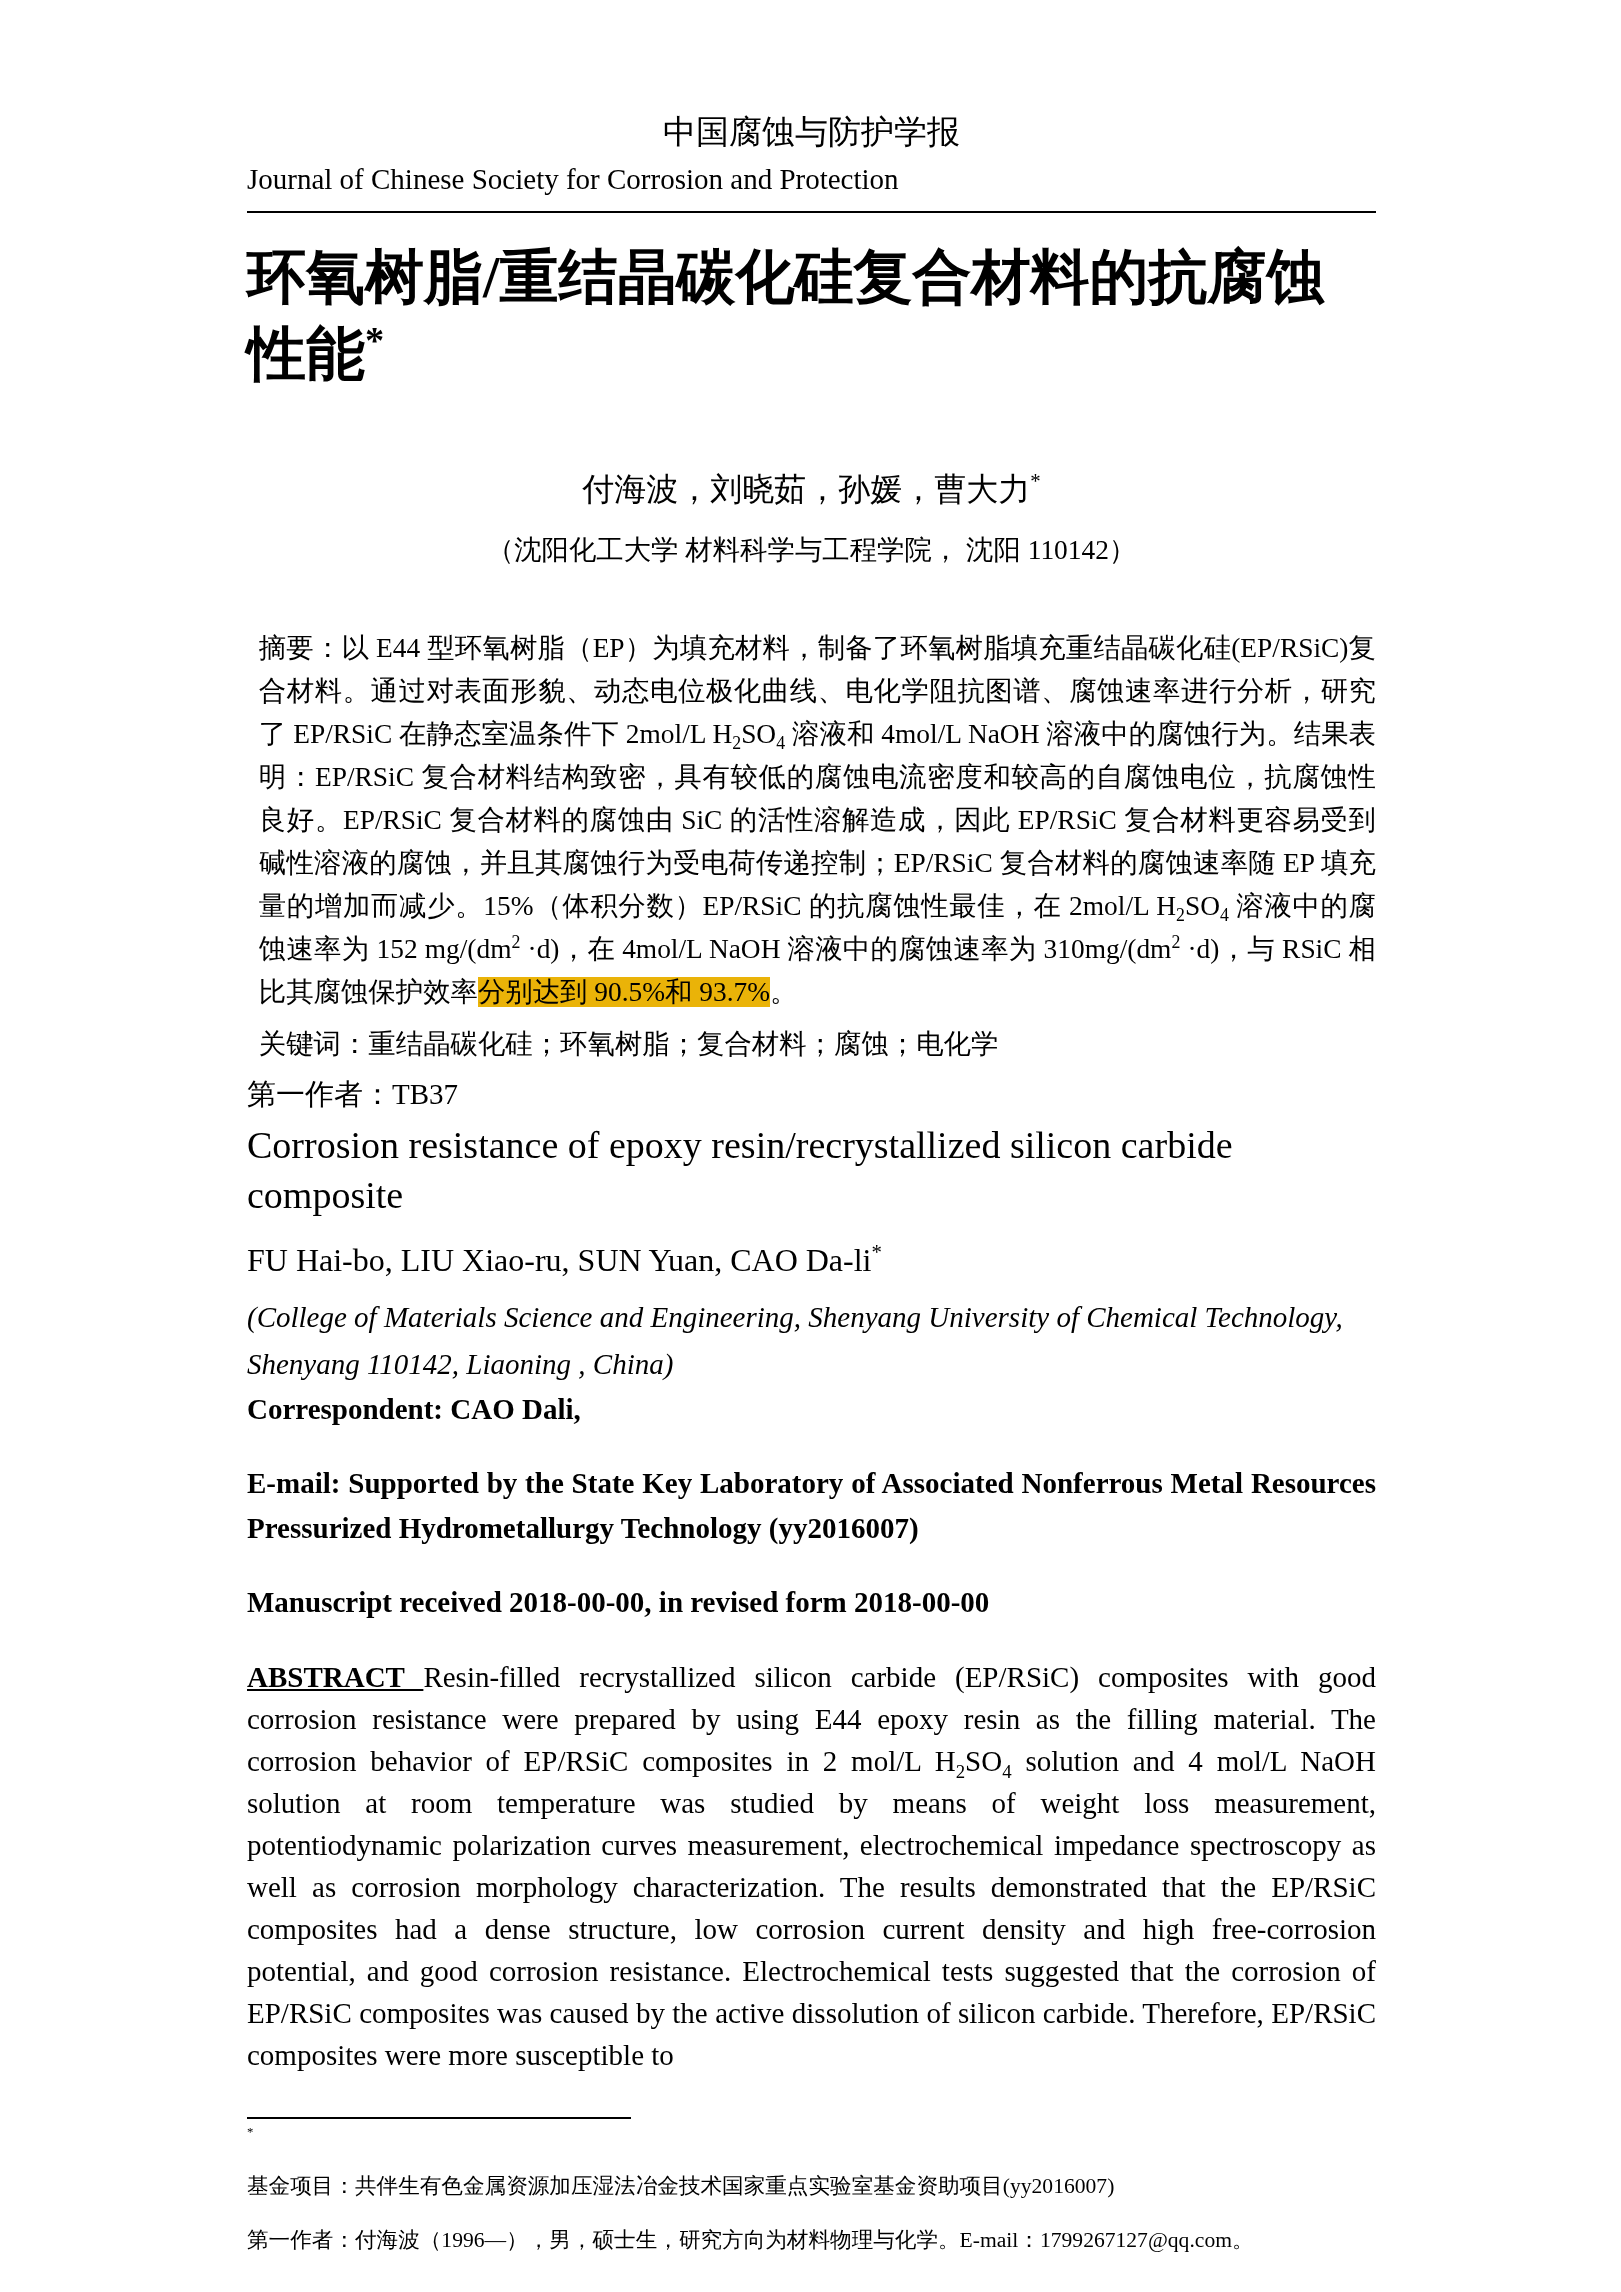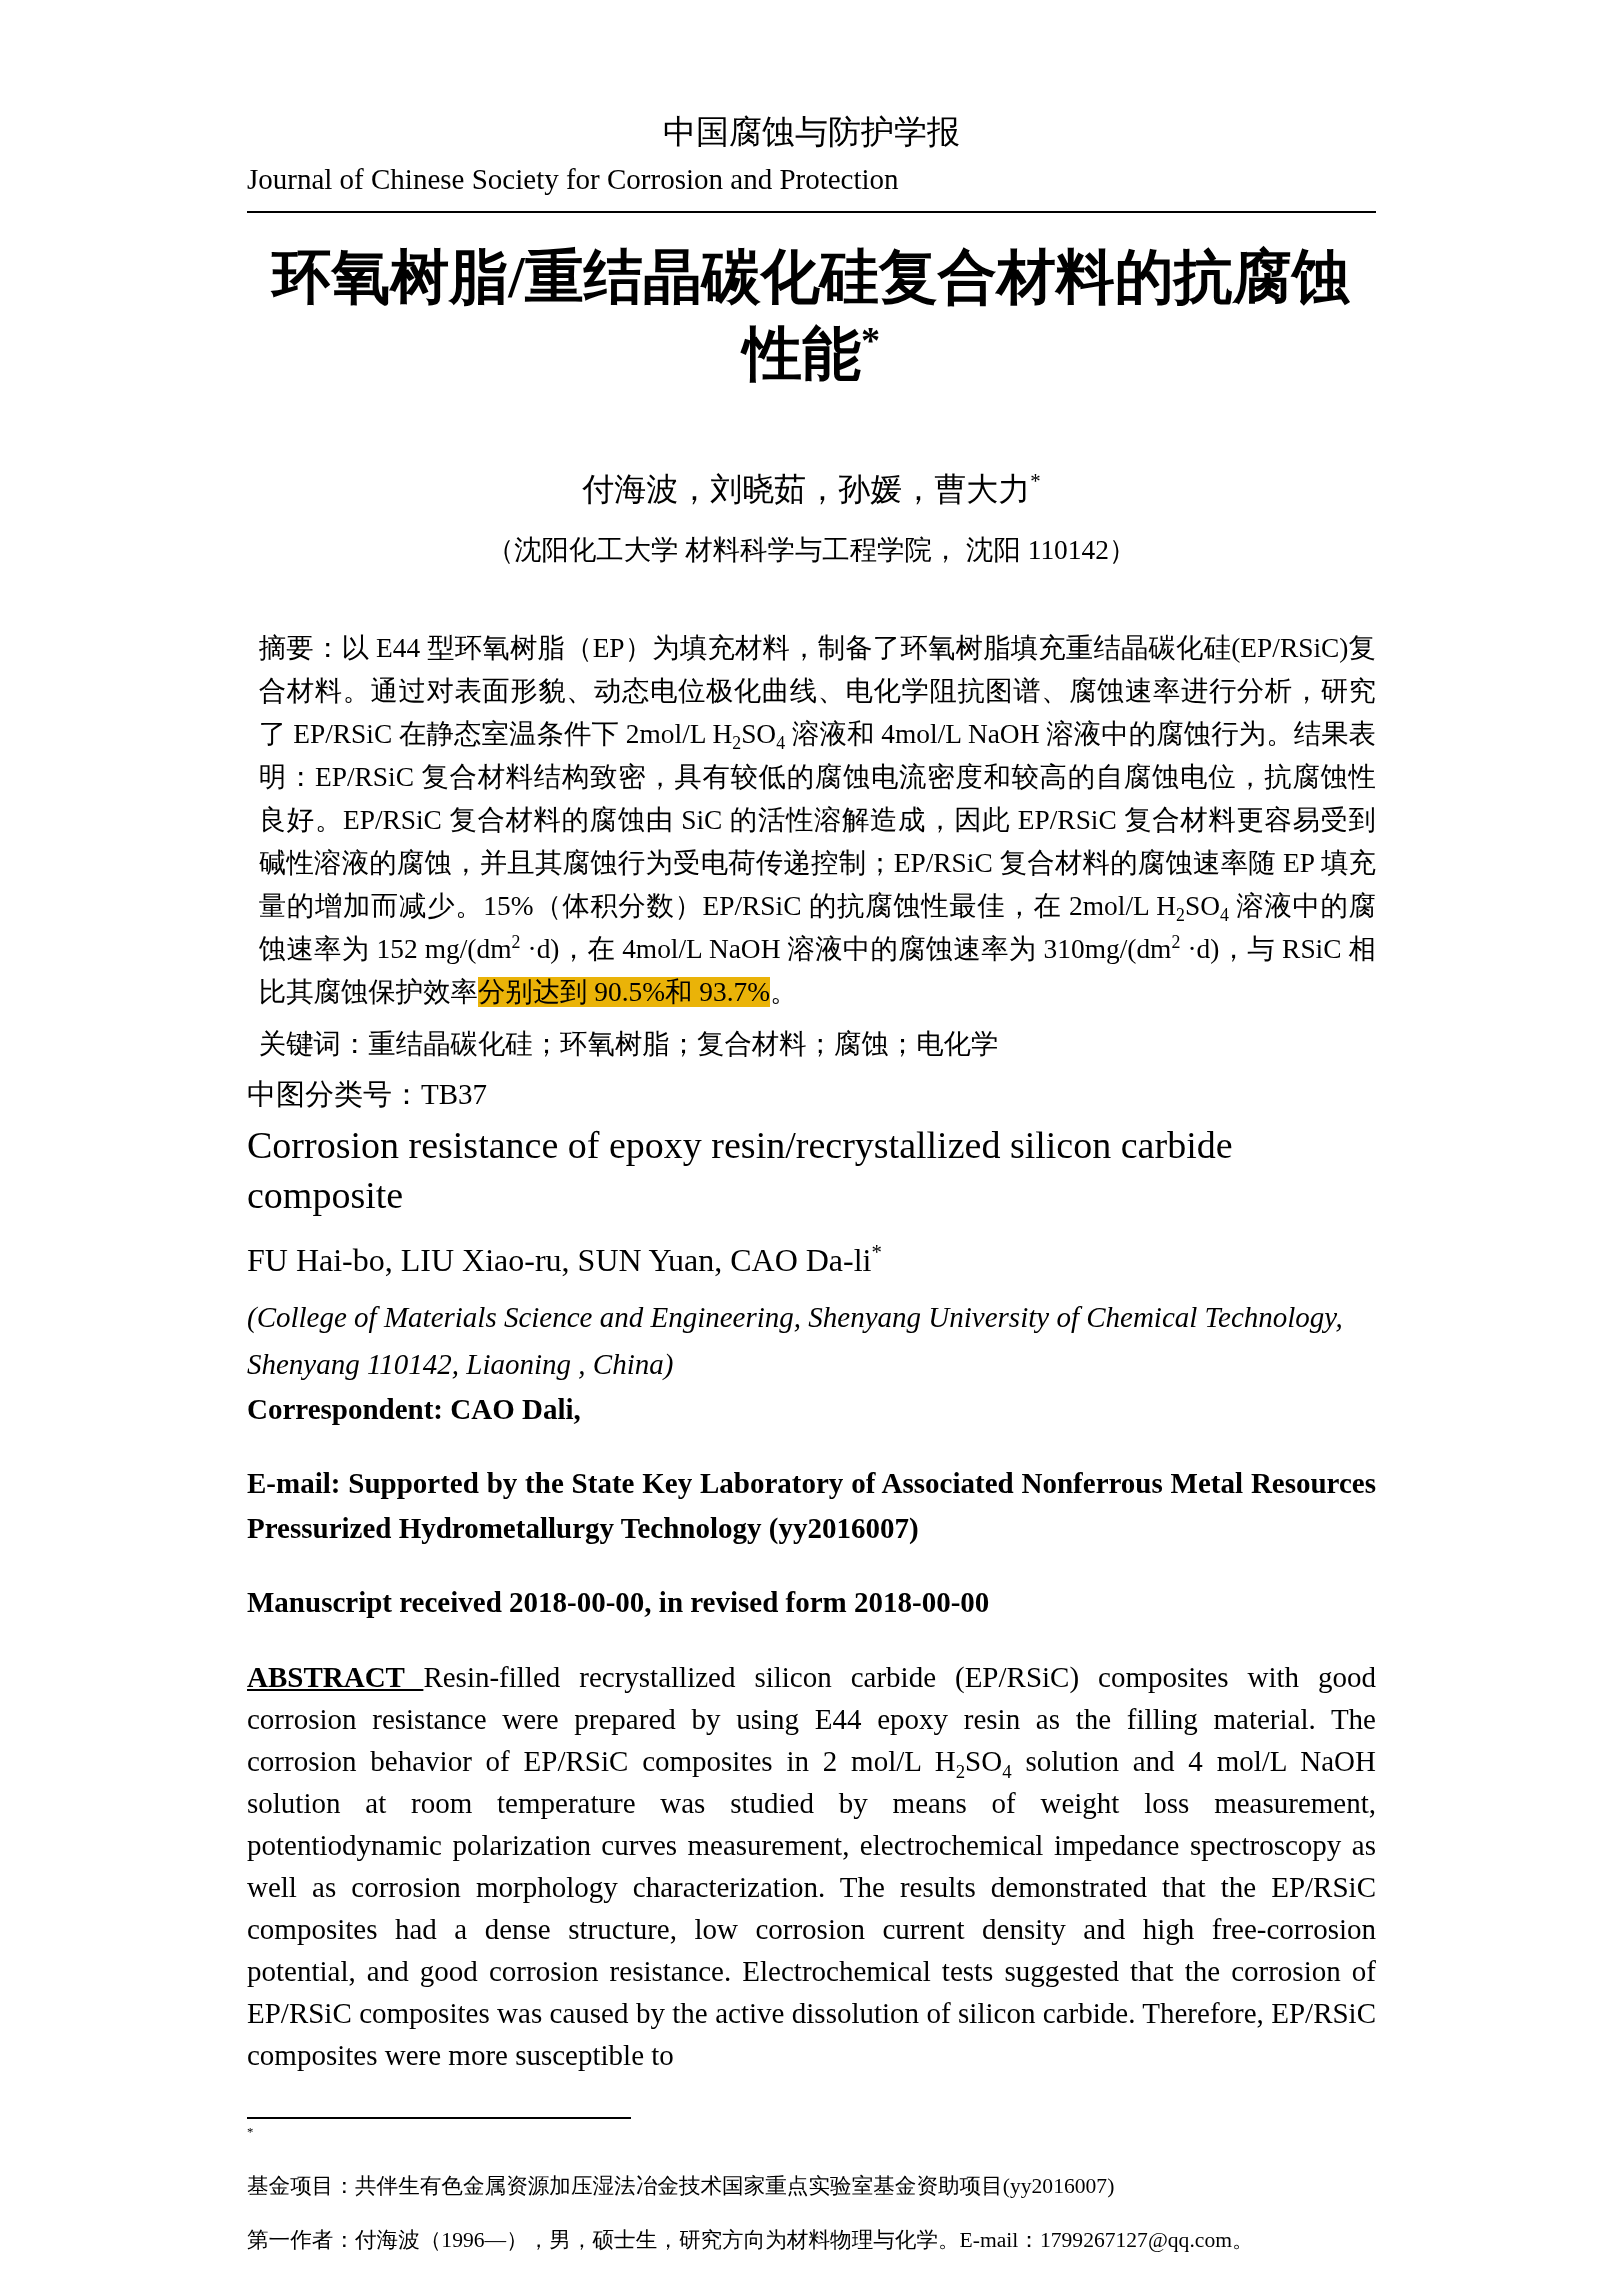--- a/index.html
+++ b/index.html
@@ -7,21 +7,21 @@
     width:1621px;height:2293px;margin:0 auto;background:#ffffff;color:#000;
     box-sizing:border-box;padding:110px 245px 0 247px;position:relative;overflow:hidden;
     font-family:"Liberation Serif","DejaVu Serif",serif;
   }
   sub,sup{font-size:65%;line-height:0;}
   .hl{background:#eab308;}
   .b{font-weight:bold;text-decoration:underline;}
   .journal-cn{text-align:center;font-size:33px;}
   .journal-en{text-align:left;font-size:29px;margin-top:7.8px;}
   .header-rule{border:none;border-top:2.9px solid #000;margin:15.7px 0 0 0;}
-  .paper-title-cn{text-align:center;font-size:59px;font-weight:bold;line-height:1.3;margin-top:25.5px;}
+  .paper-title-cn{text-align:left;font-size:59px;font-weight:bold;line-height:1.3;margin-top:25.5px;}
   .authors-cn{text-align:center;font-size:32px;margin-top:76px;}
   .affiliation-cn{text-align:center;font-size:27.4px;margin-top:19.6px;}
   .abstract-cn{font-size:27.4px;line-height:43px;text-align:justify;margin-top:59px;padding-left:11.8px;}
   .keywords-cn{font-size:27.4px;margin-top:11.8px;padding-left:11.8px;}
   .clc{font-size:29px;margin-top:13.7px;}
   .paper-title-en{font-size:38px;line-height:1.3;margin-top:5.9px;}
   .authors-en{font-size:32px;margin-top:21.6px;}
   .affiliation-en{font-size:29px;font-style:italic;line-height:1.6;margin-top:15.7px;}
   .meta{font-weight:bold;font-size:29px;line-height:1.55;}
   .correspondent{}
@@ -42,21 +42,21 @@
   <div class="journal-en">Journal of Chinese Society for Corrosion and Protection</div>
   <hr class="header-rule">
 
   <div class="paper-title-cn"><span>环氧树脂/重结晶碳化硅复合材料的抗腐蚀性能</span><sup>*</sup></div>
 
   <div class="authors-cn"><span>付海波，刘晓茹，孙媛，曹大力</span><sup>*</sup></div>
   <div class="affiliation-cn">（沈阳化工大学 材料科学与工程学院， 沈阳 110142）</div>
 
   <div class="abstract-cn"><span>摘要：以 E44 型环氧树脂（EP）为填充材料，制备了环氧树脂填充重结晶碳化硅(EP/RSiC)复合材料。通过对表面形貌、动态电位极化曲线、电化学阻抗图谱、腐蚀速率进行分析，研究了 EP/RSiC 在静态室温条件下 2mol/L H</span><sub>2</sub><span>SO</span><sub>4</sub><span> 溶液和 4mol/L NaOH 溶液中的腐蚀行为。结果表明：EP/RSiC 复合材料结构致密，具有较低的腐蚀电流密度和较高的自腐蚀电位，抗腐蚀性良好。EP/RSiC 复合材料的腐蚀由 SiC 的活性溶解造成，因此 EP/RSiC 复合材料更容易受到碱性溶液的腐蚀，并且其腐蚀行为受电荷传递控制；EP/RSiC 复合材料的腐蚀速率随 EP 填充量的增加而减少。15%（体积分数）EP/RSiC 的抗腐蚀性最佳，在 2mol/L H</span><sub>2</sub><span>SO</span><sub>4</sub><span> 溶液中的腐蚀速率为 152 mg/(dm</span><sup>2</sup><span> ·d)，在 4mol/L NaOH 溶液中的腐蚀速率为 310mg/(dm</span><sup>2</sup><span> ·d)，与 RSiC 相比其腐蚀保护效率</span><span class="hl">分别达到 90.5%</span><span class="hl">和 93.7%</span><span>。</span></div>
   <div class="keywords-cn">关键词：重结晶碳化硅；环氧树脂；复合材料；腐蚀；电化学</div>
-  <div class="clc">中图分类号：TB37</div>
+  <div class="clc">第一作者：TB37</div>
 
   <div class="paper-title-en">Corrosion resistance of epoxy resin/recrystallized silicon carbide composite</div>
   <div class="authors-en"><span>FU Hai-bo, LIU Xiao-ru, SUN Yuan, CAO Da-li</span><sup>*</sup></div>
   <div class="affiliation-en">(College of Materials Science and Engineering, Shenyang University of Chemical Technology, Shenyang 110142, Liaoning , China)</div>
 
   <div class="meta correspondent">Correspondent: CAO Dali,</div>
   <div class="meta email-line">E-mail: Supported by the State Key Laboratory of Associated Nonferrous Metal Resources Pressurized Hydrometallurgy Technology (yy2016007)</div>
   <div class="meta manuscript">Manuscript received 2018-00-00, in revised form 2018-00-00</div>
 
   <div class="abstract-en"><span class="b">ABSTRACT </span><span>Resin-filled recrystallized silicon carbide (EP/RSiC) composites with good corrosion resistance were prepared by using E44 epoxy resin as the filling material. The corrosion behavior of EP/RSiC composites in 2 mol/L H</span><sub>2</sub><span>SO</span><sub>4</sub><span> solution and 4 mol/L NaOH solution at room temperature was studied by means of weight loss measurement, potentiodynamic polarization curves measurement, electrochemical impedance spectroscopy as well as corrosion morphology characterization. The results demonstrated that the EP/RSiC composites had a dense structure, low corrosion current density and high free-corrosion potential, and good corrosion resistance. Electrochemical tests suggested that the corrosion of EP/RSiC composites was caused by the active dissolution of silicon carbide. Therefore, EP/RSiC composites were more susceptible to</span></div>

